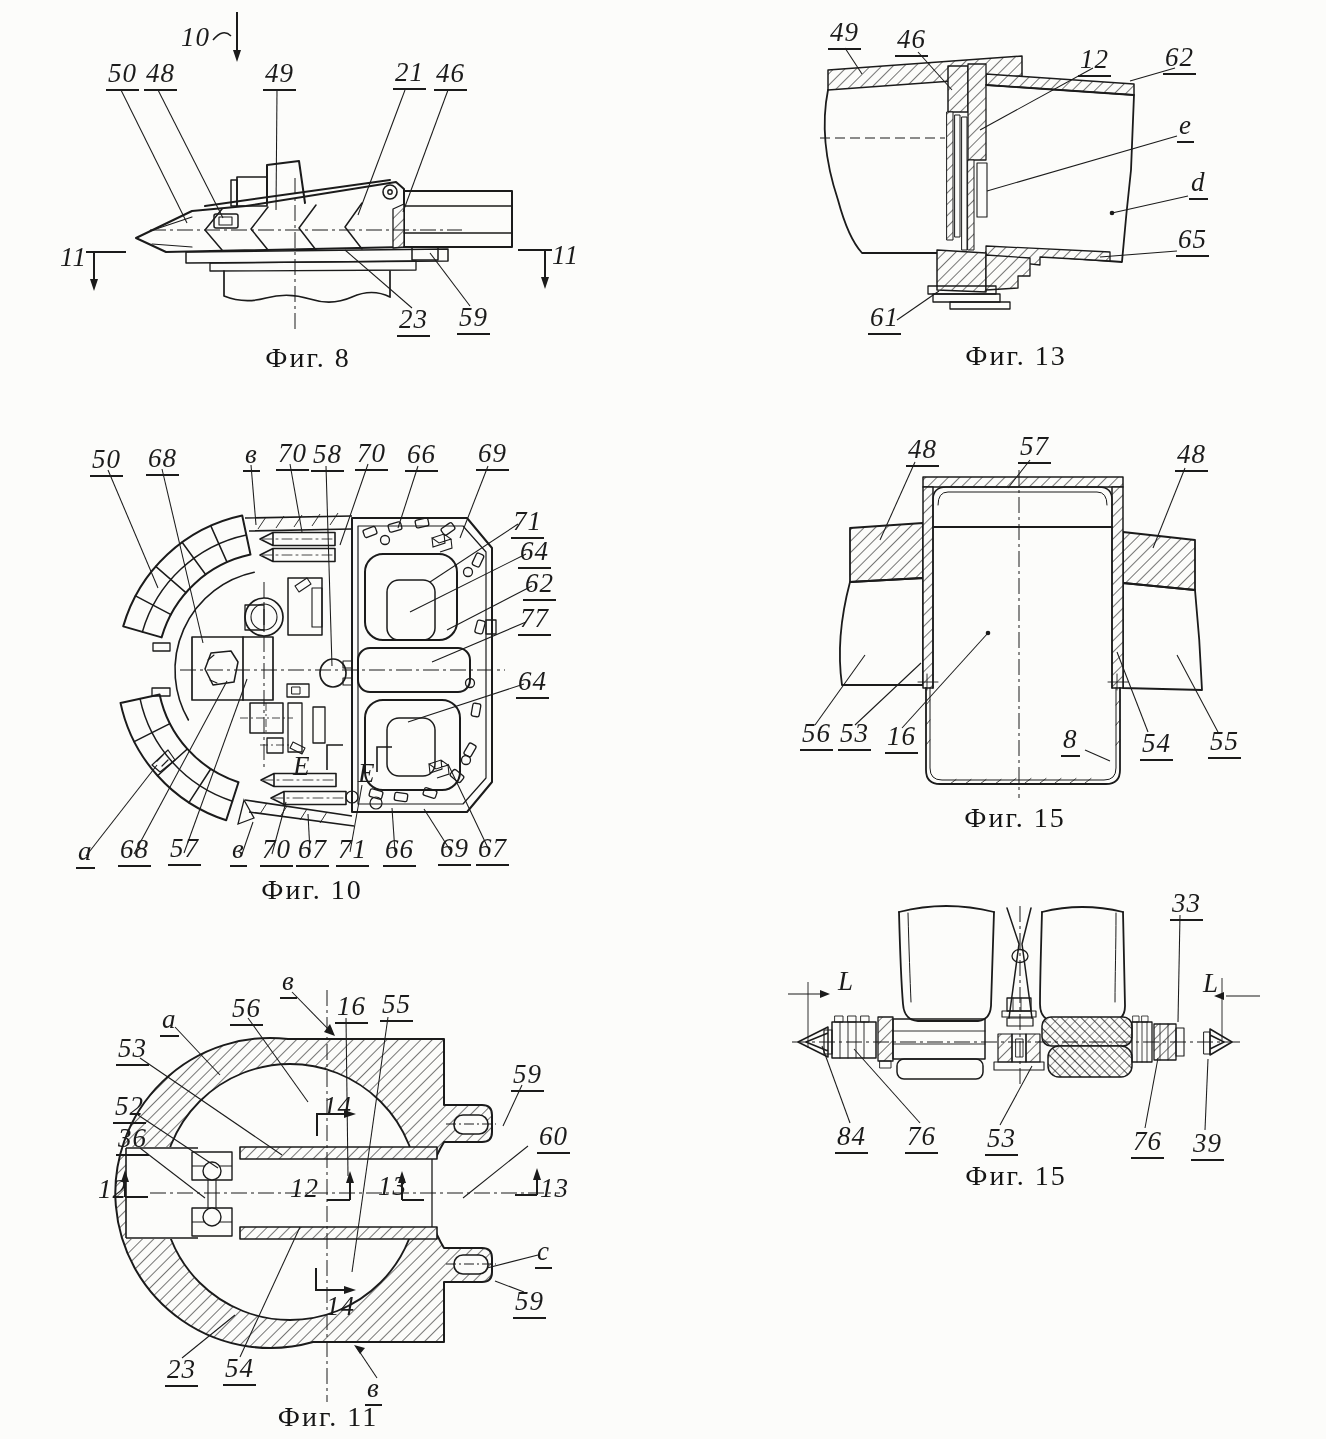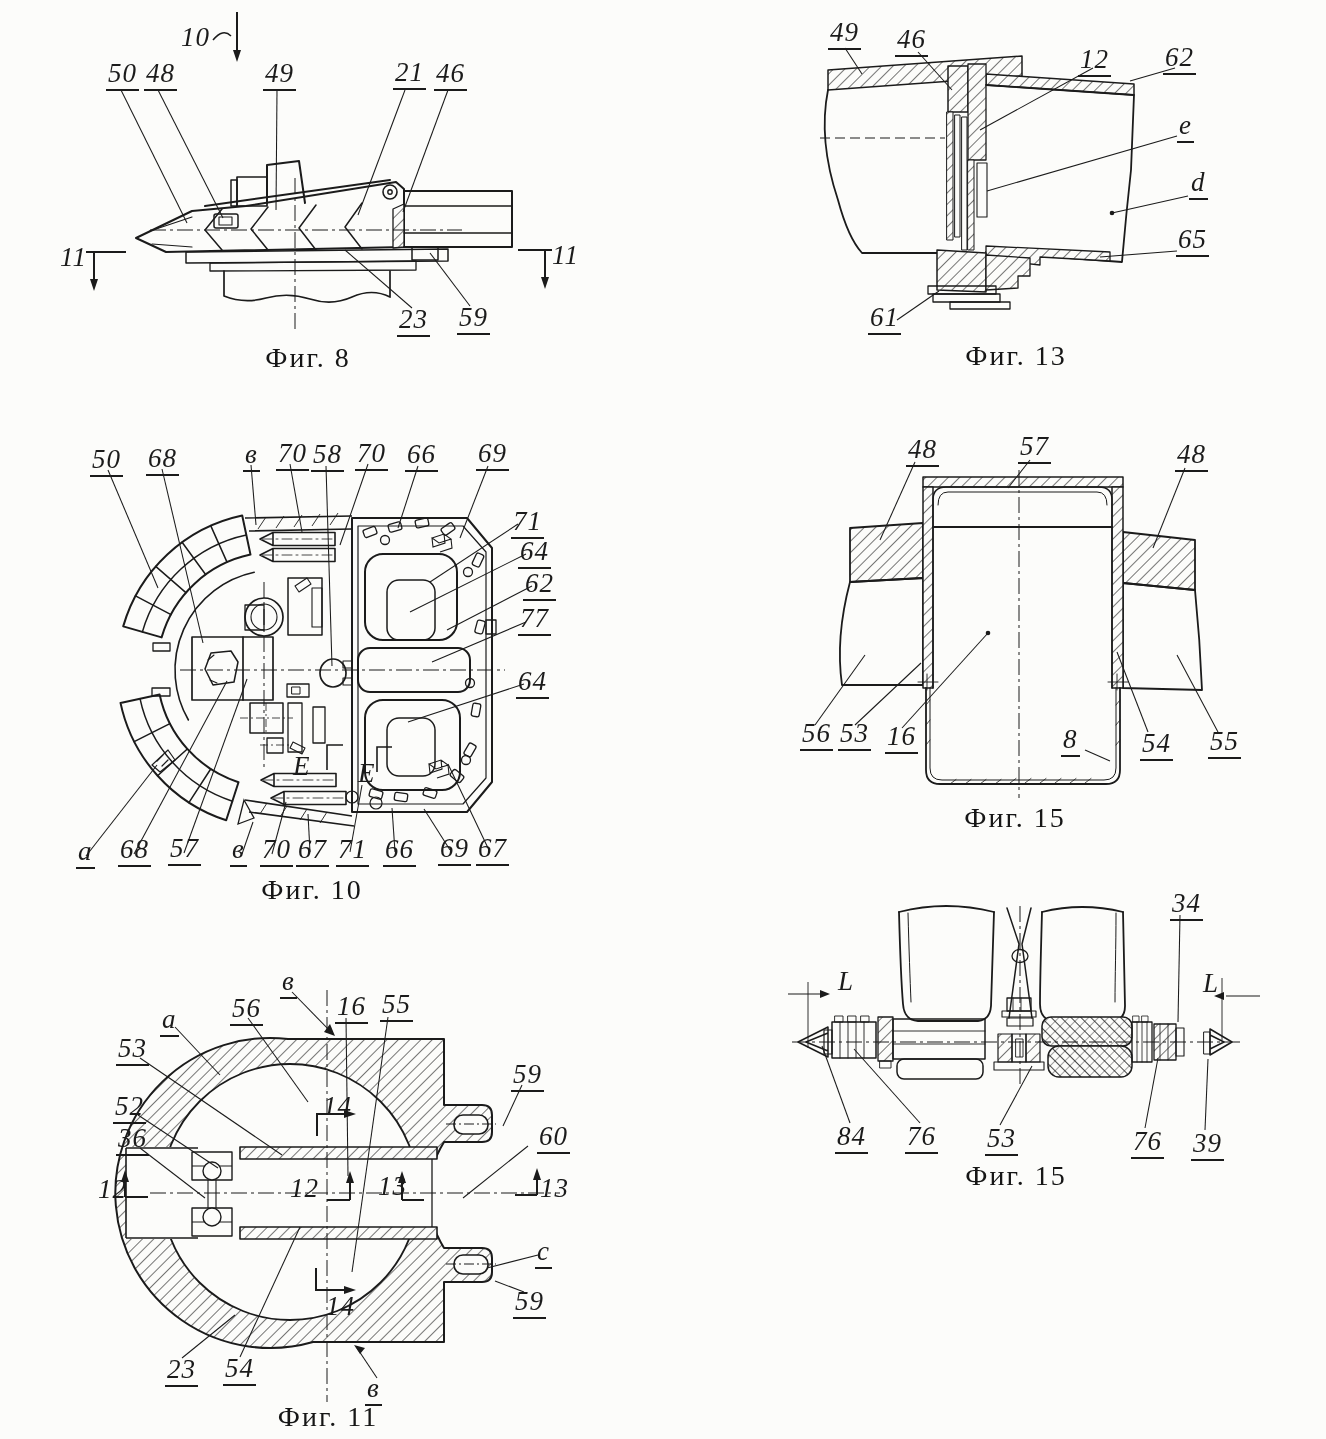--- a/index.html
+++ b/index.html
@@ -468,21 +468,21 @@
   </g>
   <g stroke="#1b1b1b" stroke-width="1.05">
     <path d="M400,45 L398,152"></path>
           <path d="M70,253 L42,176"></path>
           <path d="M140,253 L74,179"></path>
     <path d="M220,255 L252,196"></path>
           <path d="M365,258 L378,188"></path>
           <path d="M425,260 L428,189"></path>
   </g>
 </svg>
-<span class="lbl u" style="left:390px;top:20px">34</span>
+<span class="lbl u" style="left:390px;top:20px">33</span>
 <span class="lbl" style="left:58px;top:98px">L</span>
 <span class="lbl" style="left:423px;top:100px">L</span>
 <span class="lbl u" style="left:55px;top:253px">84</span>
 <span class="lbl u" style="left:125px;top:253px">76</span>
 <span class="lbl u" style="left:205px;top:255px">53</span>
 <span class="lbl u" style="left:351px;top:258px">76</span>
 <span class="lbl u" style="left:411px;top:260px">39</span>
 <div class="cap" style="left:161px;top:290px">Фиг. 15</div>
 </div>
 

